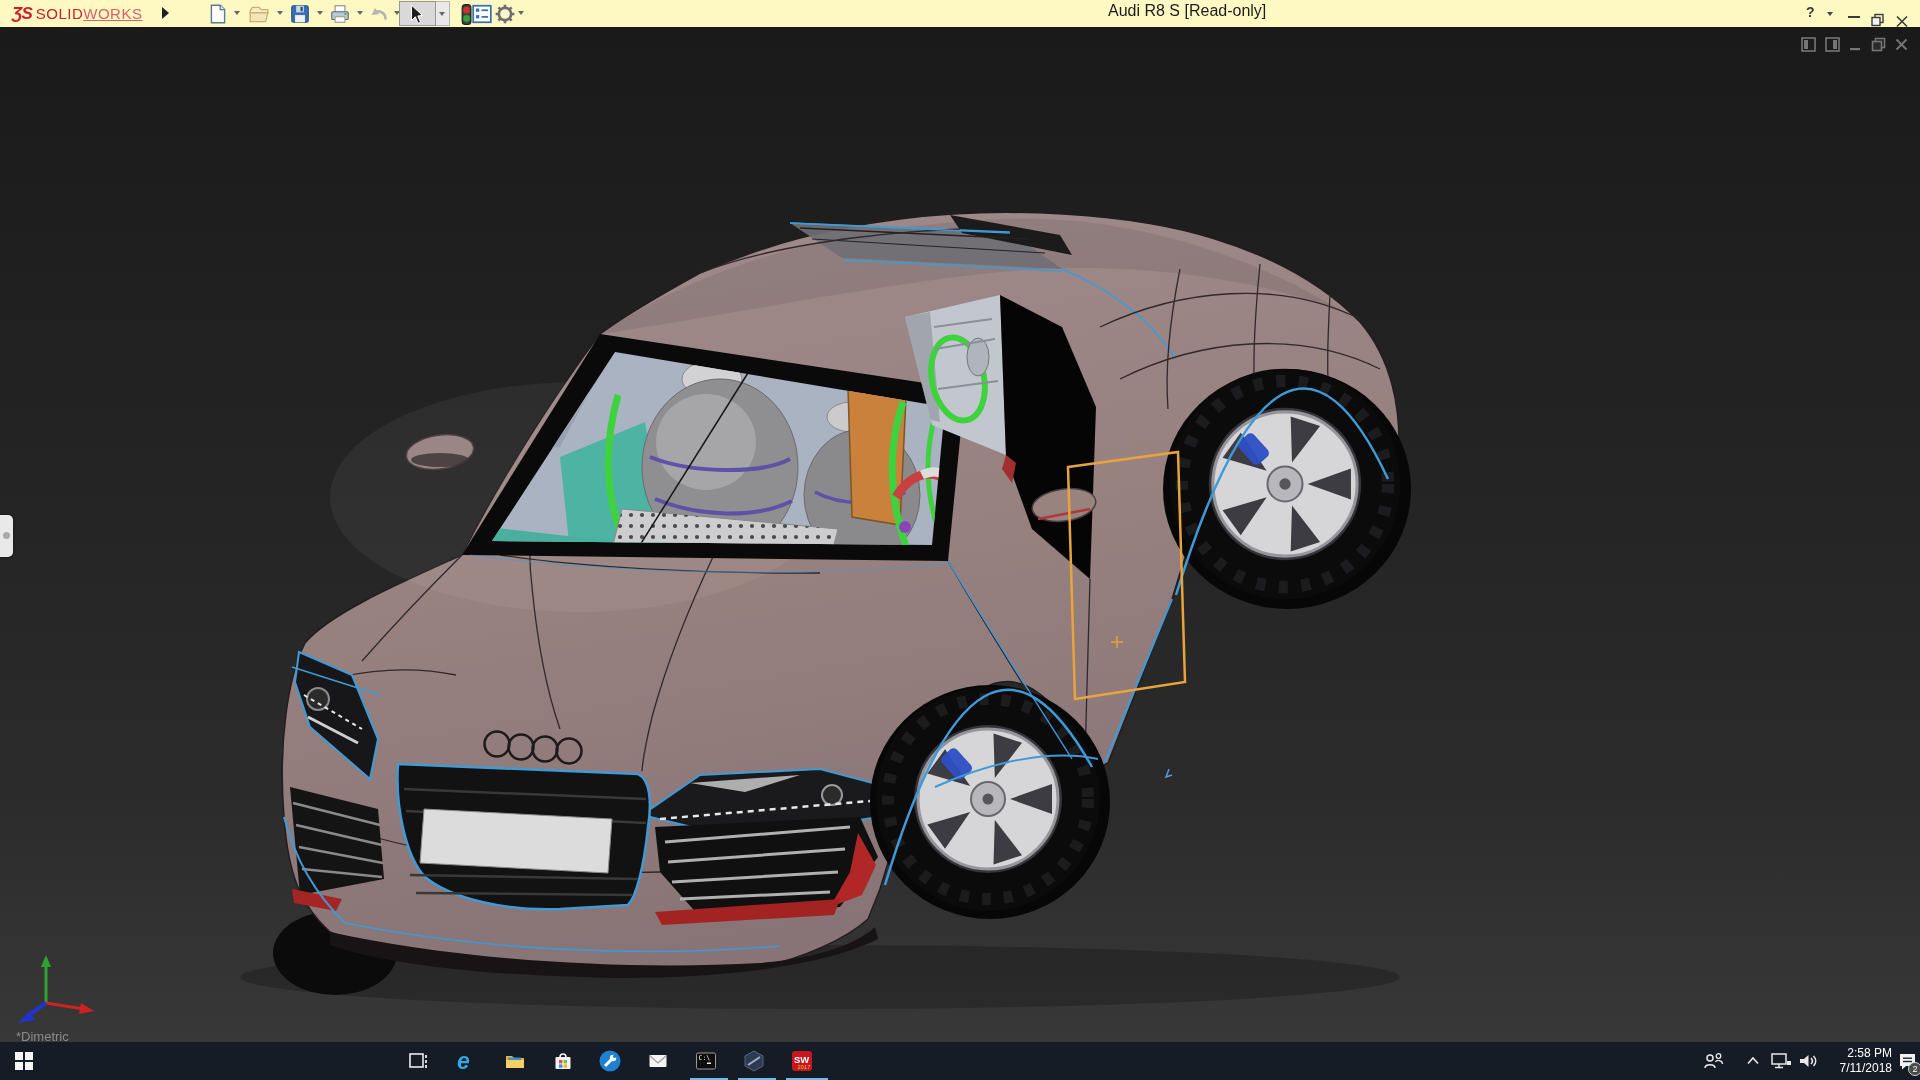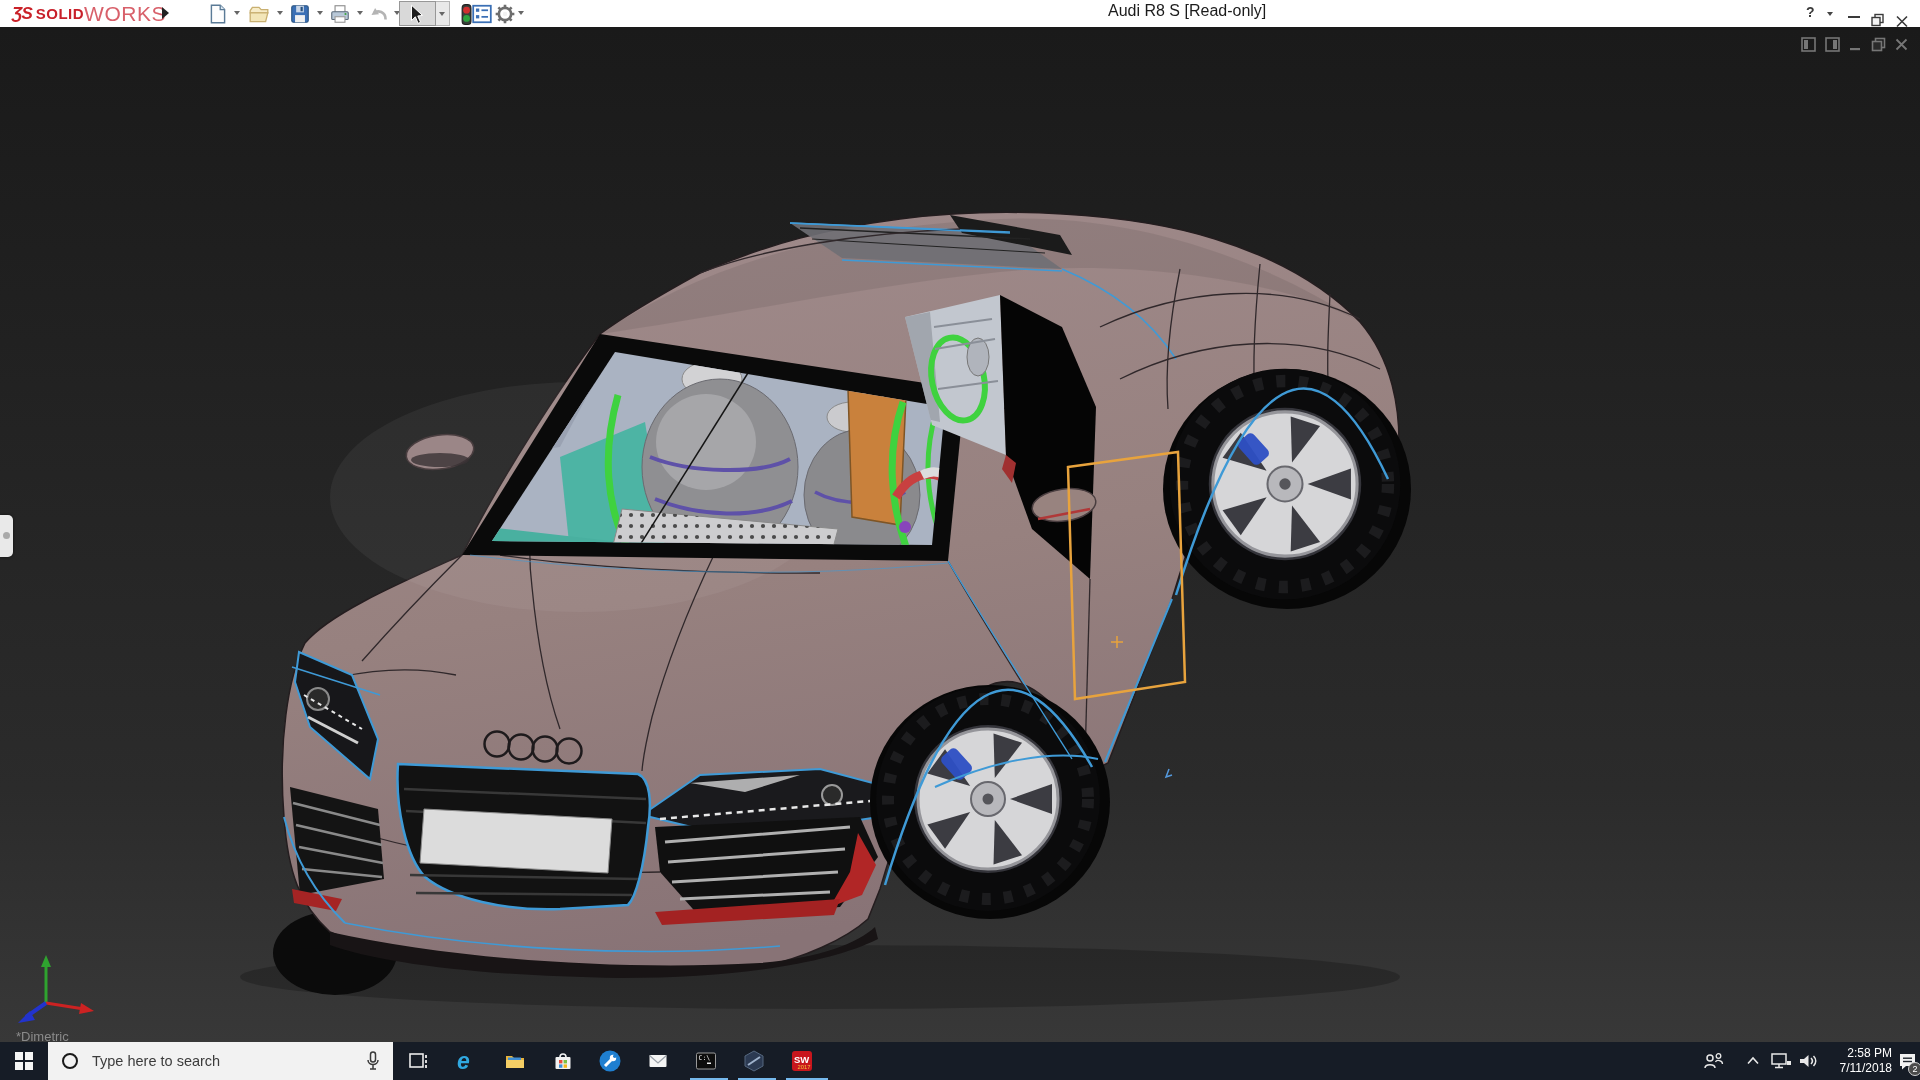--- a/index.html
+++ b/index.html
@@ -1,26 +1,26 @@
 <!DOCTYPE html>
 <html><head>
 <meta charset="utf-8">
 <style>
   html,body{margin:0;padding:0;background:#000;}
   *{box-sizing:border-box;}
   #screen{position:relative;width:1920px;height:1080px;overflow:hidden;
           font-family:"Liberation Sans",sans-serif;background:#1e1e1e;}
 
   
-  .titlebar{position:absolute;top:0;left:0;right:0;height:37px;background:#ffffff;
+  .titlebar{position:absolute;top:0;left:0;right:0;height:37px;background:#fef9c3;
             border-bottom:6px solid #be185d;}
   .brand{position:absolute;left:12px;top:2px;height:23px;display:flex;align-items:center;}
   .ds-mark{font-style:italic;font-weight:700;font-size:17px;color:#ca2128;letter-spacing:-1px;margin-right:4px;}
-  .brand-solid{font-weight:700;font-size:15px;color:#c8202a;letter-spacing:.5px;}
-  .brand-works{font-weight:400;font-size:21px;color:#d8606a;letter-spacing:.5px;}
+  .brand-solid{font-weight:400;font-size:15px;color:#c8202a;letter-spacing:.5px;}
+  .brand-works{font-weight:400;font-size:15px;color:#d8606a;letter-spacing:.5px;text-decoration:underline;}
   .flyout{position:absolute;left:162px;top:7px;width:0;height:0;
           border-left:7px solid #222;border-top:6px solid transparent;border-bottom:6px solid transparent;}
   .tb-icon{position:absolute;top:3px;width:22px;height:22px;}
   .caret{position:absolute;top:11px;width:0;height:0;border-top:4px solid #666;
          border-left:3.5px solid transparent;border-right:3.5px solid transparent;}
   .sel-box{position:absolute;left:399px;top:1px;width:37px;height:25px;background:#d9d9d9;
            border:1px solid #979797;}
   .sel-caret-box{position:absolute;left:436px;top:1px;width:14px;height:25px;background:#e9e9e9;
            border:1px solid #b5b5b5;border-left:none;}
   .sel-caret-box .caret{left:3px;}
@@ -405,28 +405,20 @@
   <div class="taskbar">
     <div class="start">
       <span class="win-logo">
           <b></b>
           <b></b>
           <b></b>
           <b></b>
         </span>
     </div>
 
-    <div class="searchbox">
-      <span class="search-ring"></span>
-      <input class="search-input" placeholder="Type here to search" style="">
-      <svg class="mic" width="16" height="20" viewBox="0 0 16 20">
-        <rect x="5.5" y="1" width="5" height="10" rx="2.5" fill="none" stroke="#3a3a3a" stroke-width="1.5"></rect>
-        <path d="M3,9 C3,15 13,15 13,9 M8,14 V18 M5,18 H11" fill="none" stroke="#3a3a3a" stroke-width="1.5"></path>
-      </svg>
-    </div>
 
     <svg class="tb-app" style="left:406px" viewBox="0 0 24 24">
       <rect x="4" y="5" width="13" height="13" fill="none" stroke="#ececec" stroke-width="1.6"></rect>
       <path d="M20,6 v3 M20,11 v3 M20,16 v3" stroke="#ececec" stroke-width="1.8"></path>
     </svg>
     <svg class="tb-app" style="left:455px" viewBox="0 0 24 24">
       <text x="2" y="20" font-size="23" font-weight="bold" font-style="italic" fill="#30a8e0" font-family="Liberation Sans, sans-serif">e</text>
     </svg>
     <svg class="tb-app" style="left:503px" viewBox="0 0 24 24">
       <path d="M3,7 L9,7 L11,9 L21,9 L21,19 L3,19 Z" fill="#e8b33c"></path>

